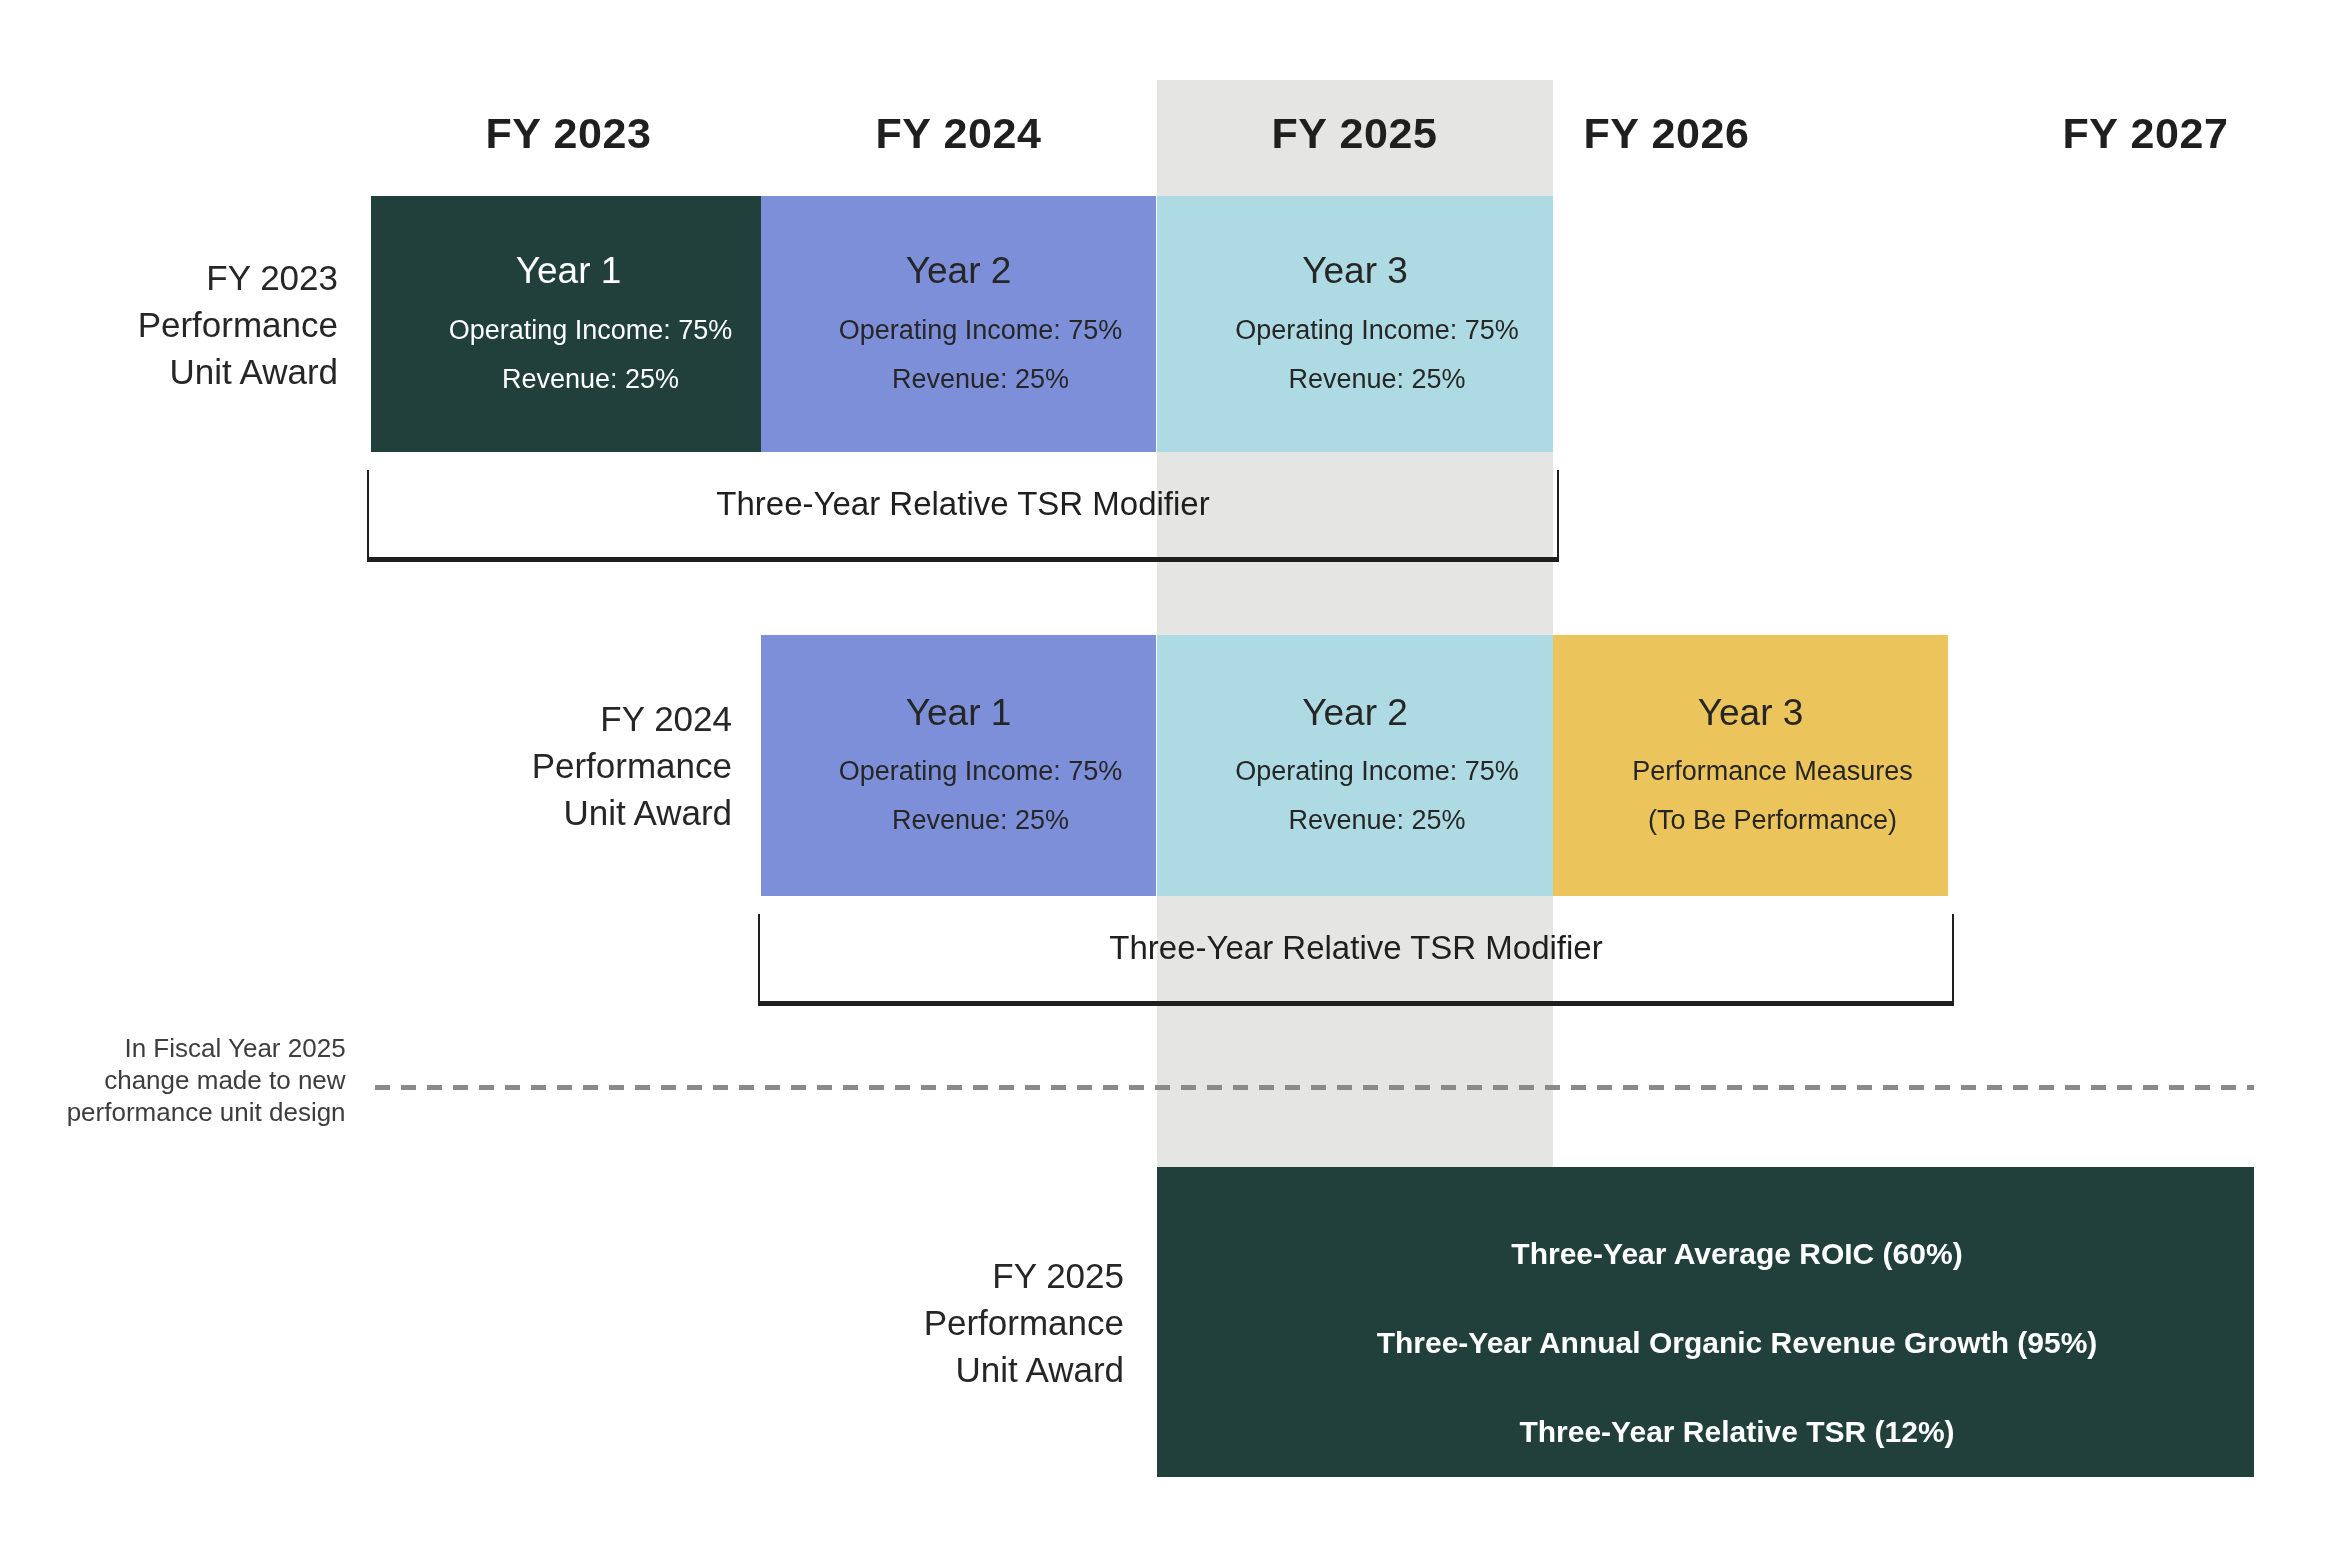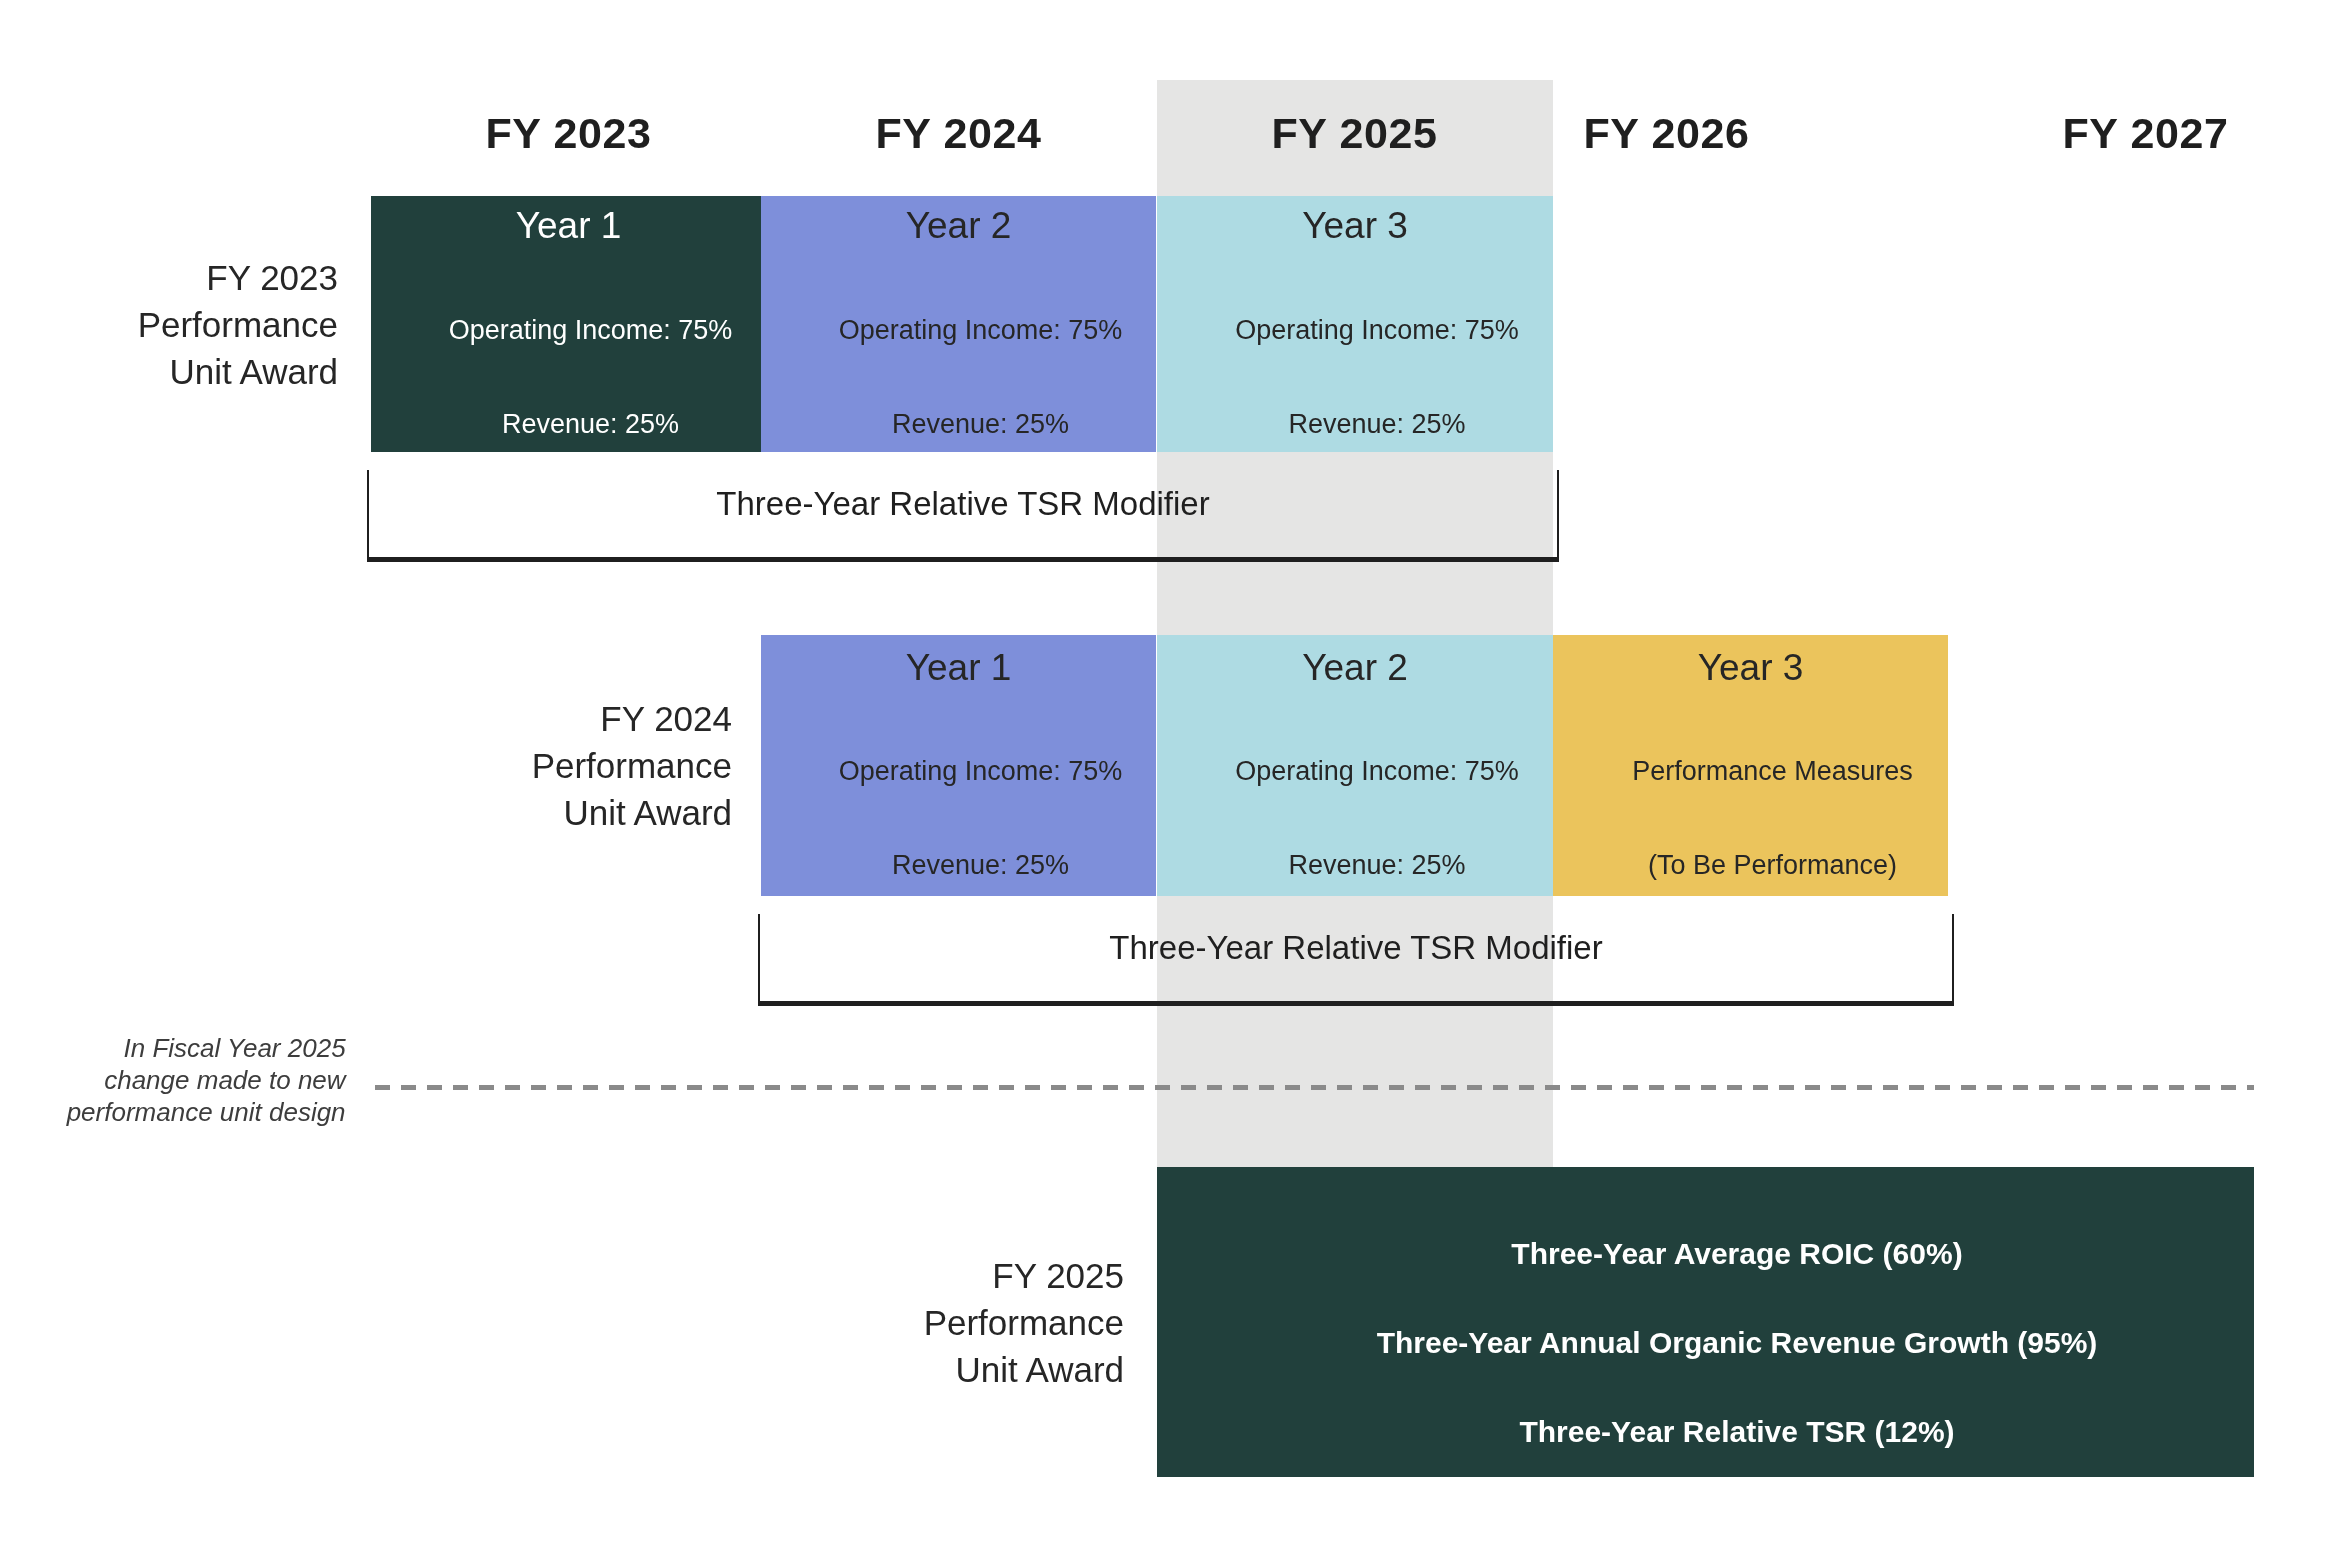--- a/index.html
+++ b/index.html
@@ -25,21 +25,20 @@
     text-align:center;
     font-size:43px;font-weight:700;color:#1F1F1F;
     letter-spacing:0.6px;
   }
 
   
   .block{
     display:flex;flex-direction:column;
     justify-content:center;align-items:center;
     text-align:center;
-    gap:45px;
   }
   .block .title{font-size:37px;line-height:53px;margin-bottom:8.2px;}
   .block .metric{font-size:27px;line-height:49px;margin-left:44px;}
   .bg-green{background:#21403C;color:#ffffff;}
   .bg-purple{background:#7E8FDA;color:#262626;}
   .bg-blue{background:#AEDBE3;color:#262626;}
   .bg-yellow{background:#EBC45C;color:#262626;}
 
   .row1{top:196px;height:256px;width:395px;}
   .row2{top:635px;height:261px;width:395px;}
@@ -63,21 +62,21 @@
     font-size:33px;color:#1F1F1F;text-align:center;
   }
 
   
   .dash-line{
     left:375px;top:1085px;width:1946px;height:4.7px;
     background:repeating-linear-gradient(90deg,#8A8A8A 0 15px,transparent 15px 26px);
   }
   .transition-note{
     left:17.6px;top:1032px;width:328px;
-    text-align:right;font-style:italic;
+    text-align:right;
     font-size:26px;line-height:32px;color:#3d3d3d;
   }
 
   
   .measures-block{
     left:1157px;top:1167px;width:1160px;height:310px;
     background:#21403C;color:#ffffff;
     display:flex;flex-direction:column;justify-content:center;align-items:center;
     text-align:center;
   }

